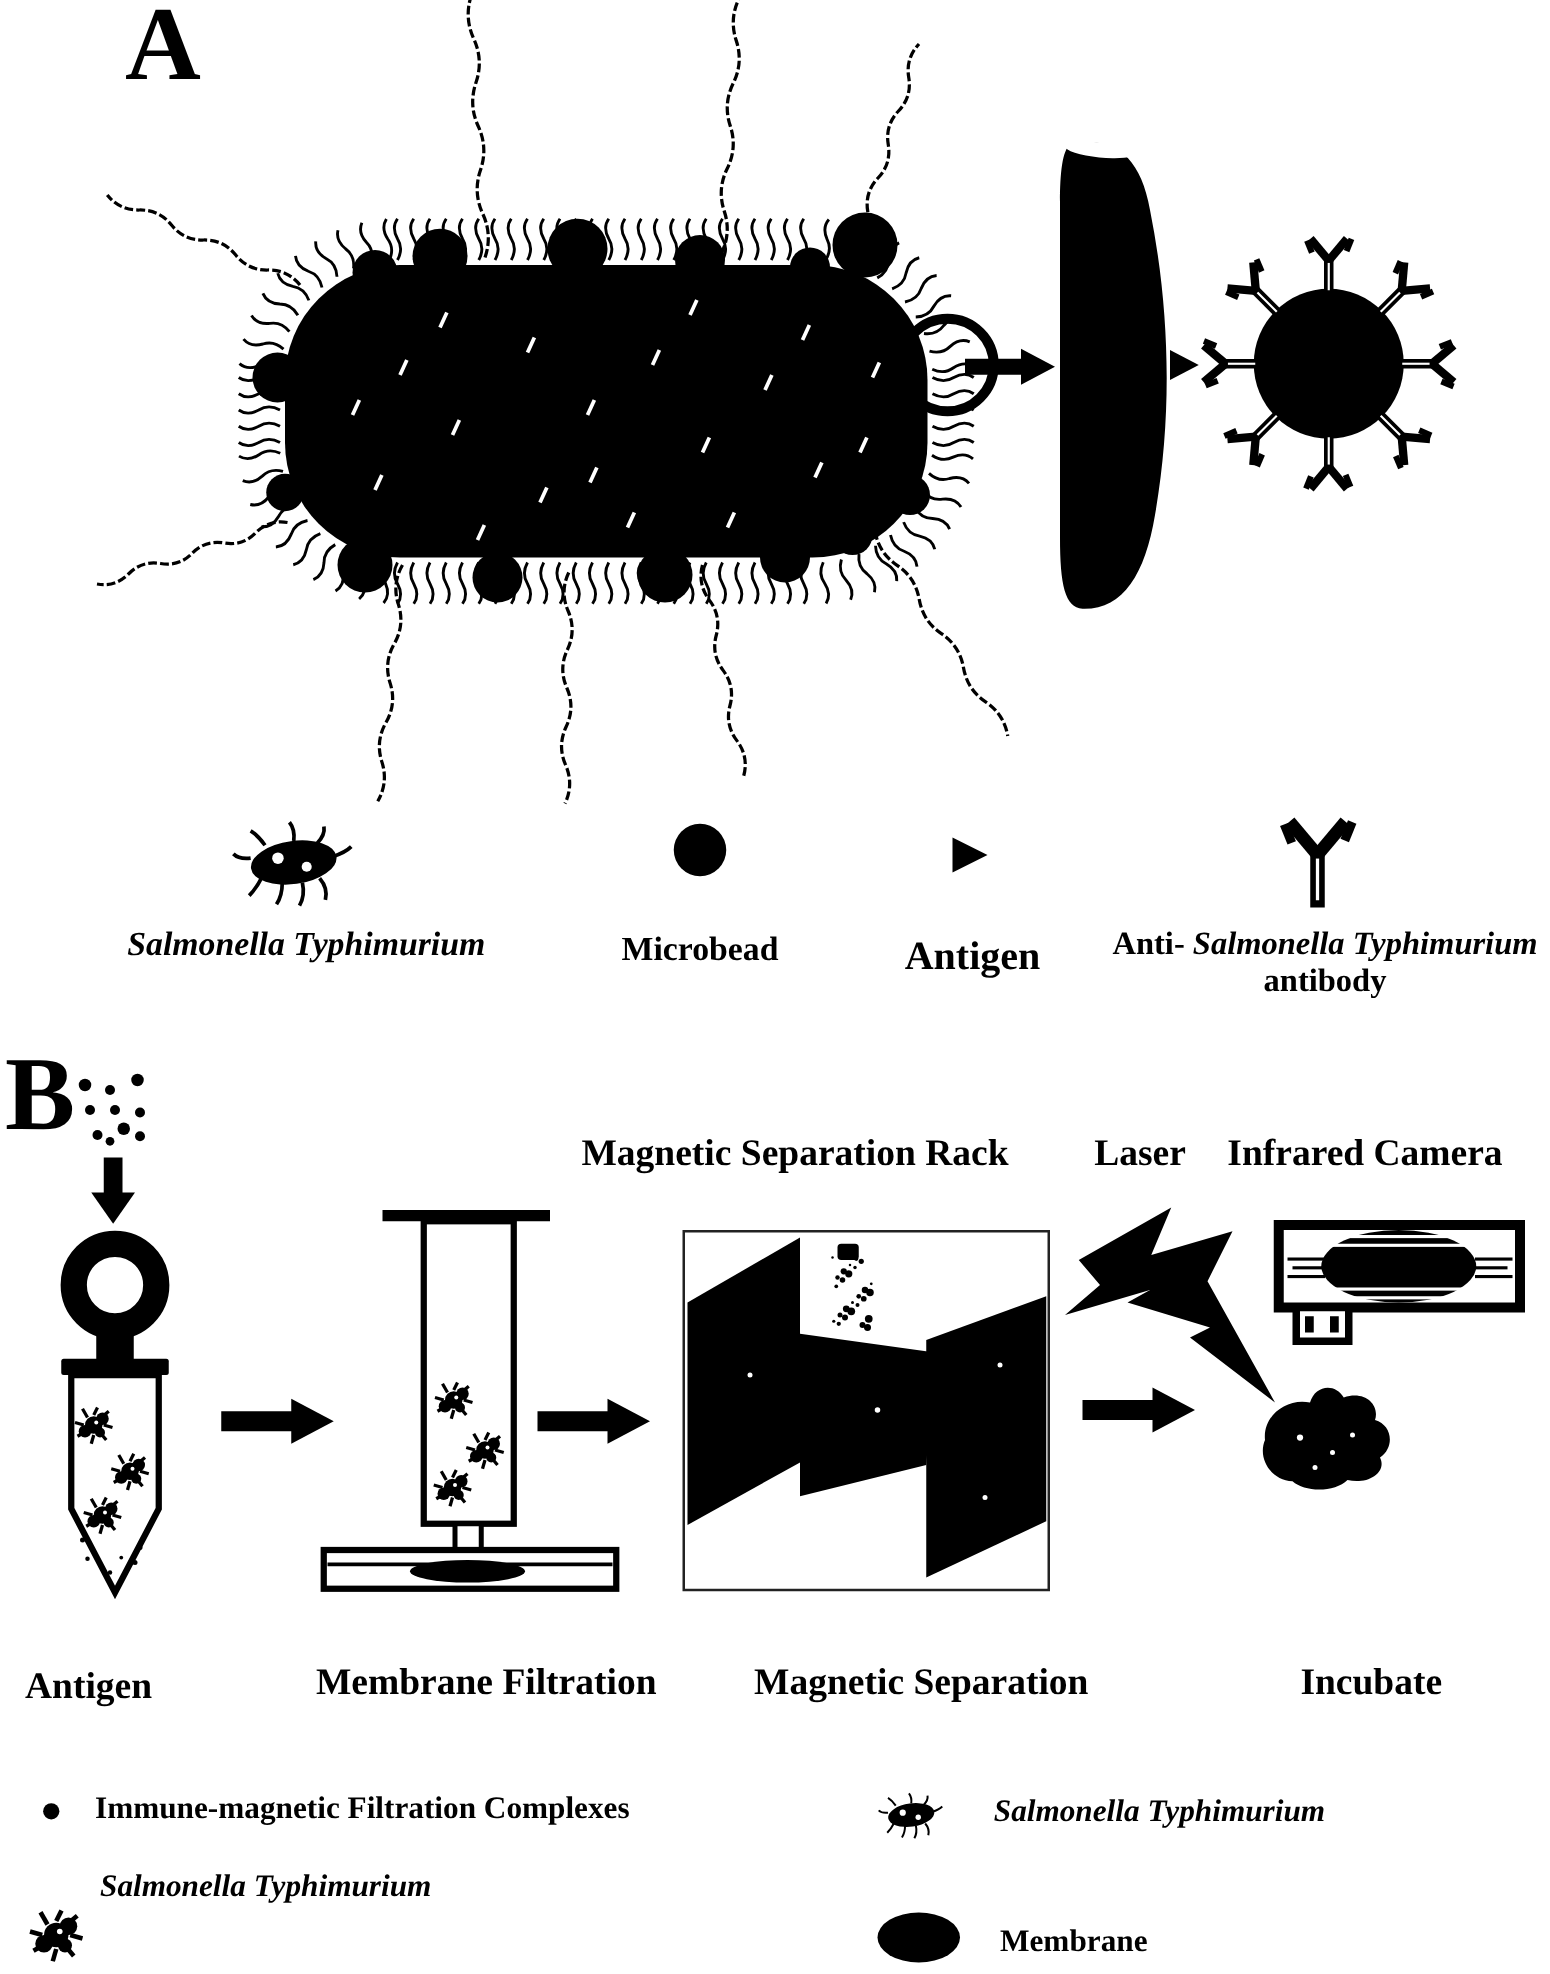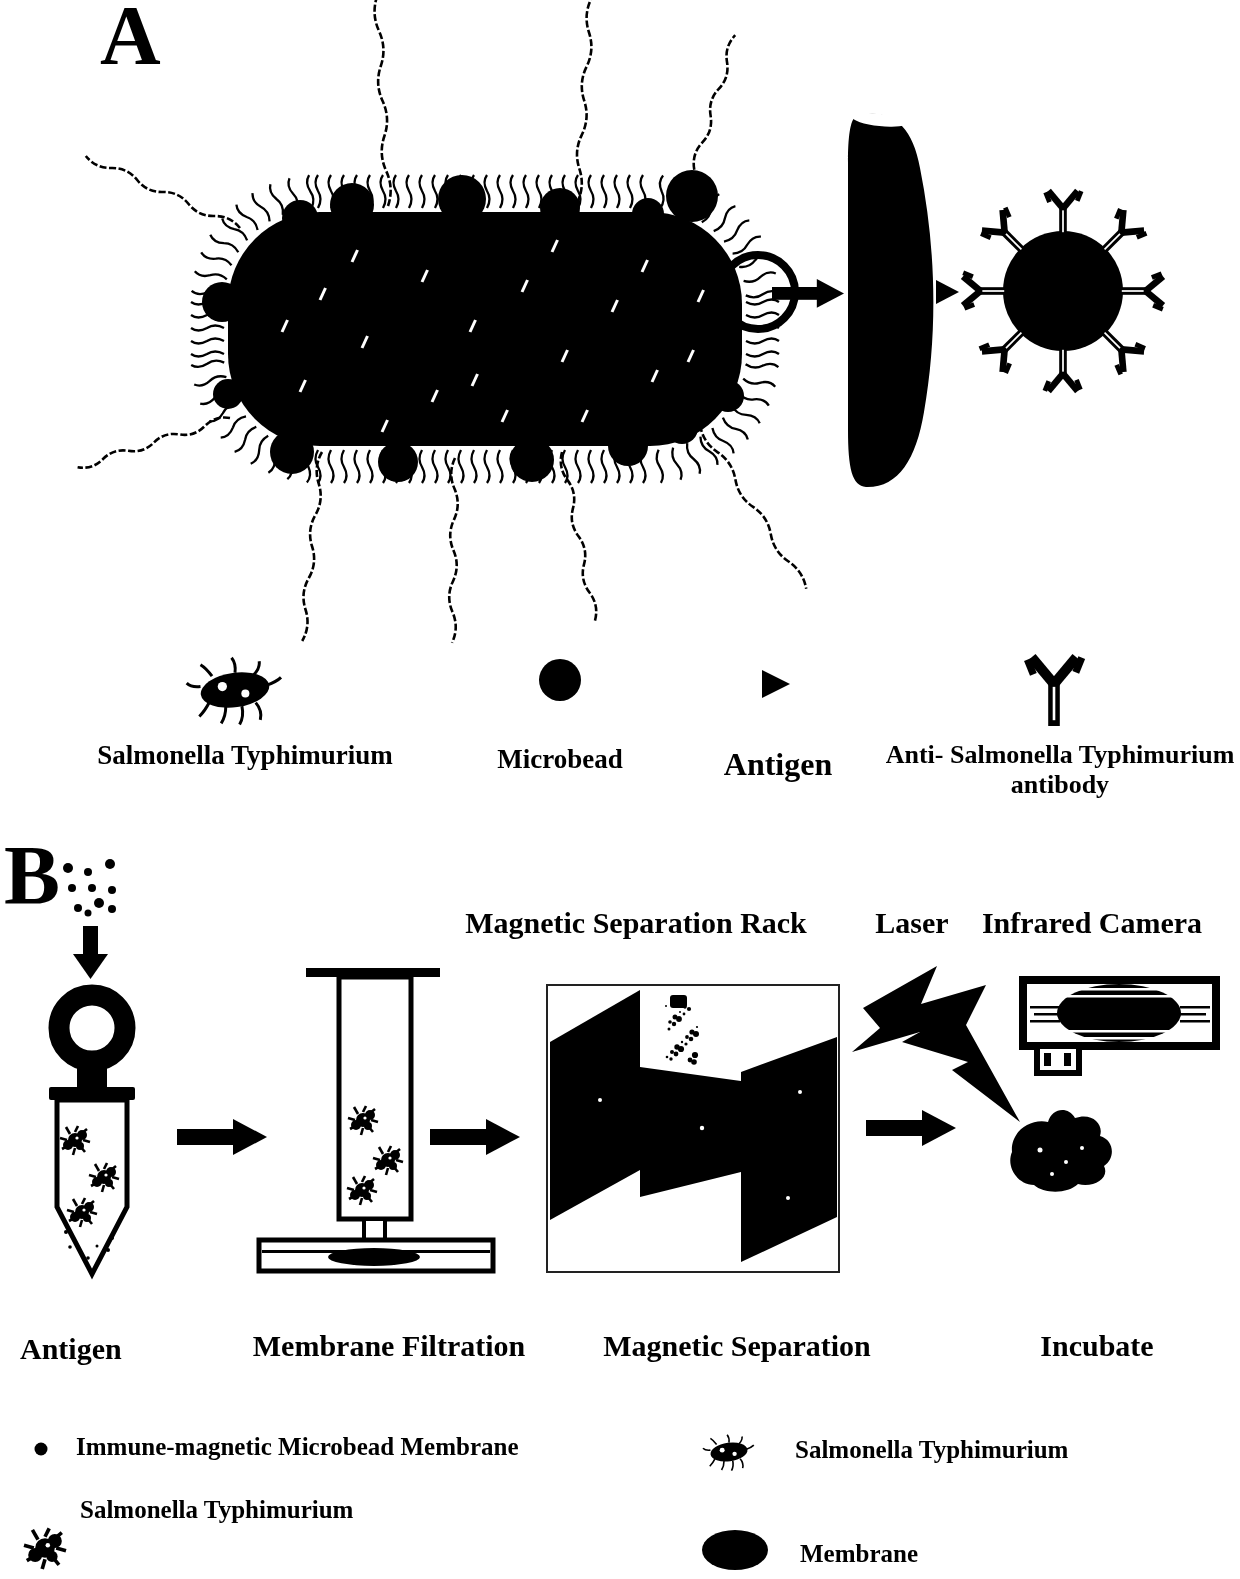--- a/index.html
+++ b/index.html
@@ -1,20 +1,20 @@
 <!DOCTYPE html>
 <html><head>
 <meta charset="utf-8">
 <style>
   html,body{margin:0;padding:0;background:#fff}
   .page{position:relative;width:1240px;height:1579px;background:#fff;overflow:hidden;
         font-family:"Liberation Serif",serif;color:#000}
   .lbl{position:absolute;font-weight:bold;white-space:nowrap;line-height:1.15}
   .ctr{text-align:center;white-space:normal}
-  .it{}
+  .it{font-style:italic}
   .panel-letter{font-size:84px;line-height:1}
   svg.art{position:absolute;left:0;top:0}
 </style>
 </head>
 <body>
 
 <div class="page">
 
   <svg id="art" class="art" width="1240" height="1579" viewBox="0 0 1240 1579">
     <defs>
@@ -400,17 +400,17 @@
     <div>antibody</div>
   </div>
   <div class="lbl ctr" style="left:842px;top:906px;width:140px;font-size:30px">Laser</div>
   <div class="lbl ctr" style="left:968px;top:906px;width:248px;font-size:30px">Infrared Camera</div>
 
   <div class="lbl" style="left:20px;top:1332px;font-size:30px">Antigen</div>
   <div class="lbl ctr" style="left:572px;top:1329px;width:330px;font-size:30px">Magnetic Separation</div>
   <div class="lbl ctr" style="left:228px;top:1329px;width:322px;font-size:30px">Membrane Filtration</div>
   <div class="lbl ctr" style="left:998px;top:1329px;width:198px;font-size:30px">Incubate</div>
 
-  <div class="lbl" style="left:76px;top:1433px;font-size:25px">Immune-magnetic Microbead Membrane</div>
+  <div class="lbl" style="left:76px;top:1433px;font-size:25px">Immune-magnetic Filtration Complexes</div>
   <div class="lbl it" style="left:80px;top:1496px;font-size:25px">Salmonella Typhimurium</div>
   <div class="lbl it" style="left:795px;top:1436px;font-size:25px">Salmonella Typhimurium</div>
   <div class="lbl" style="left:800px;top:1540px;font-size:25px">Membrane</div>
 </div>
 
 </body></html>

